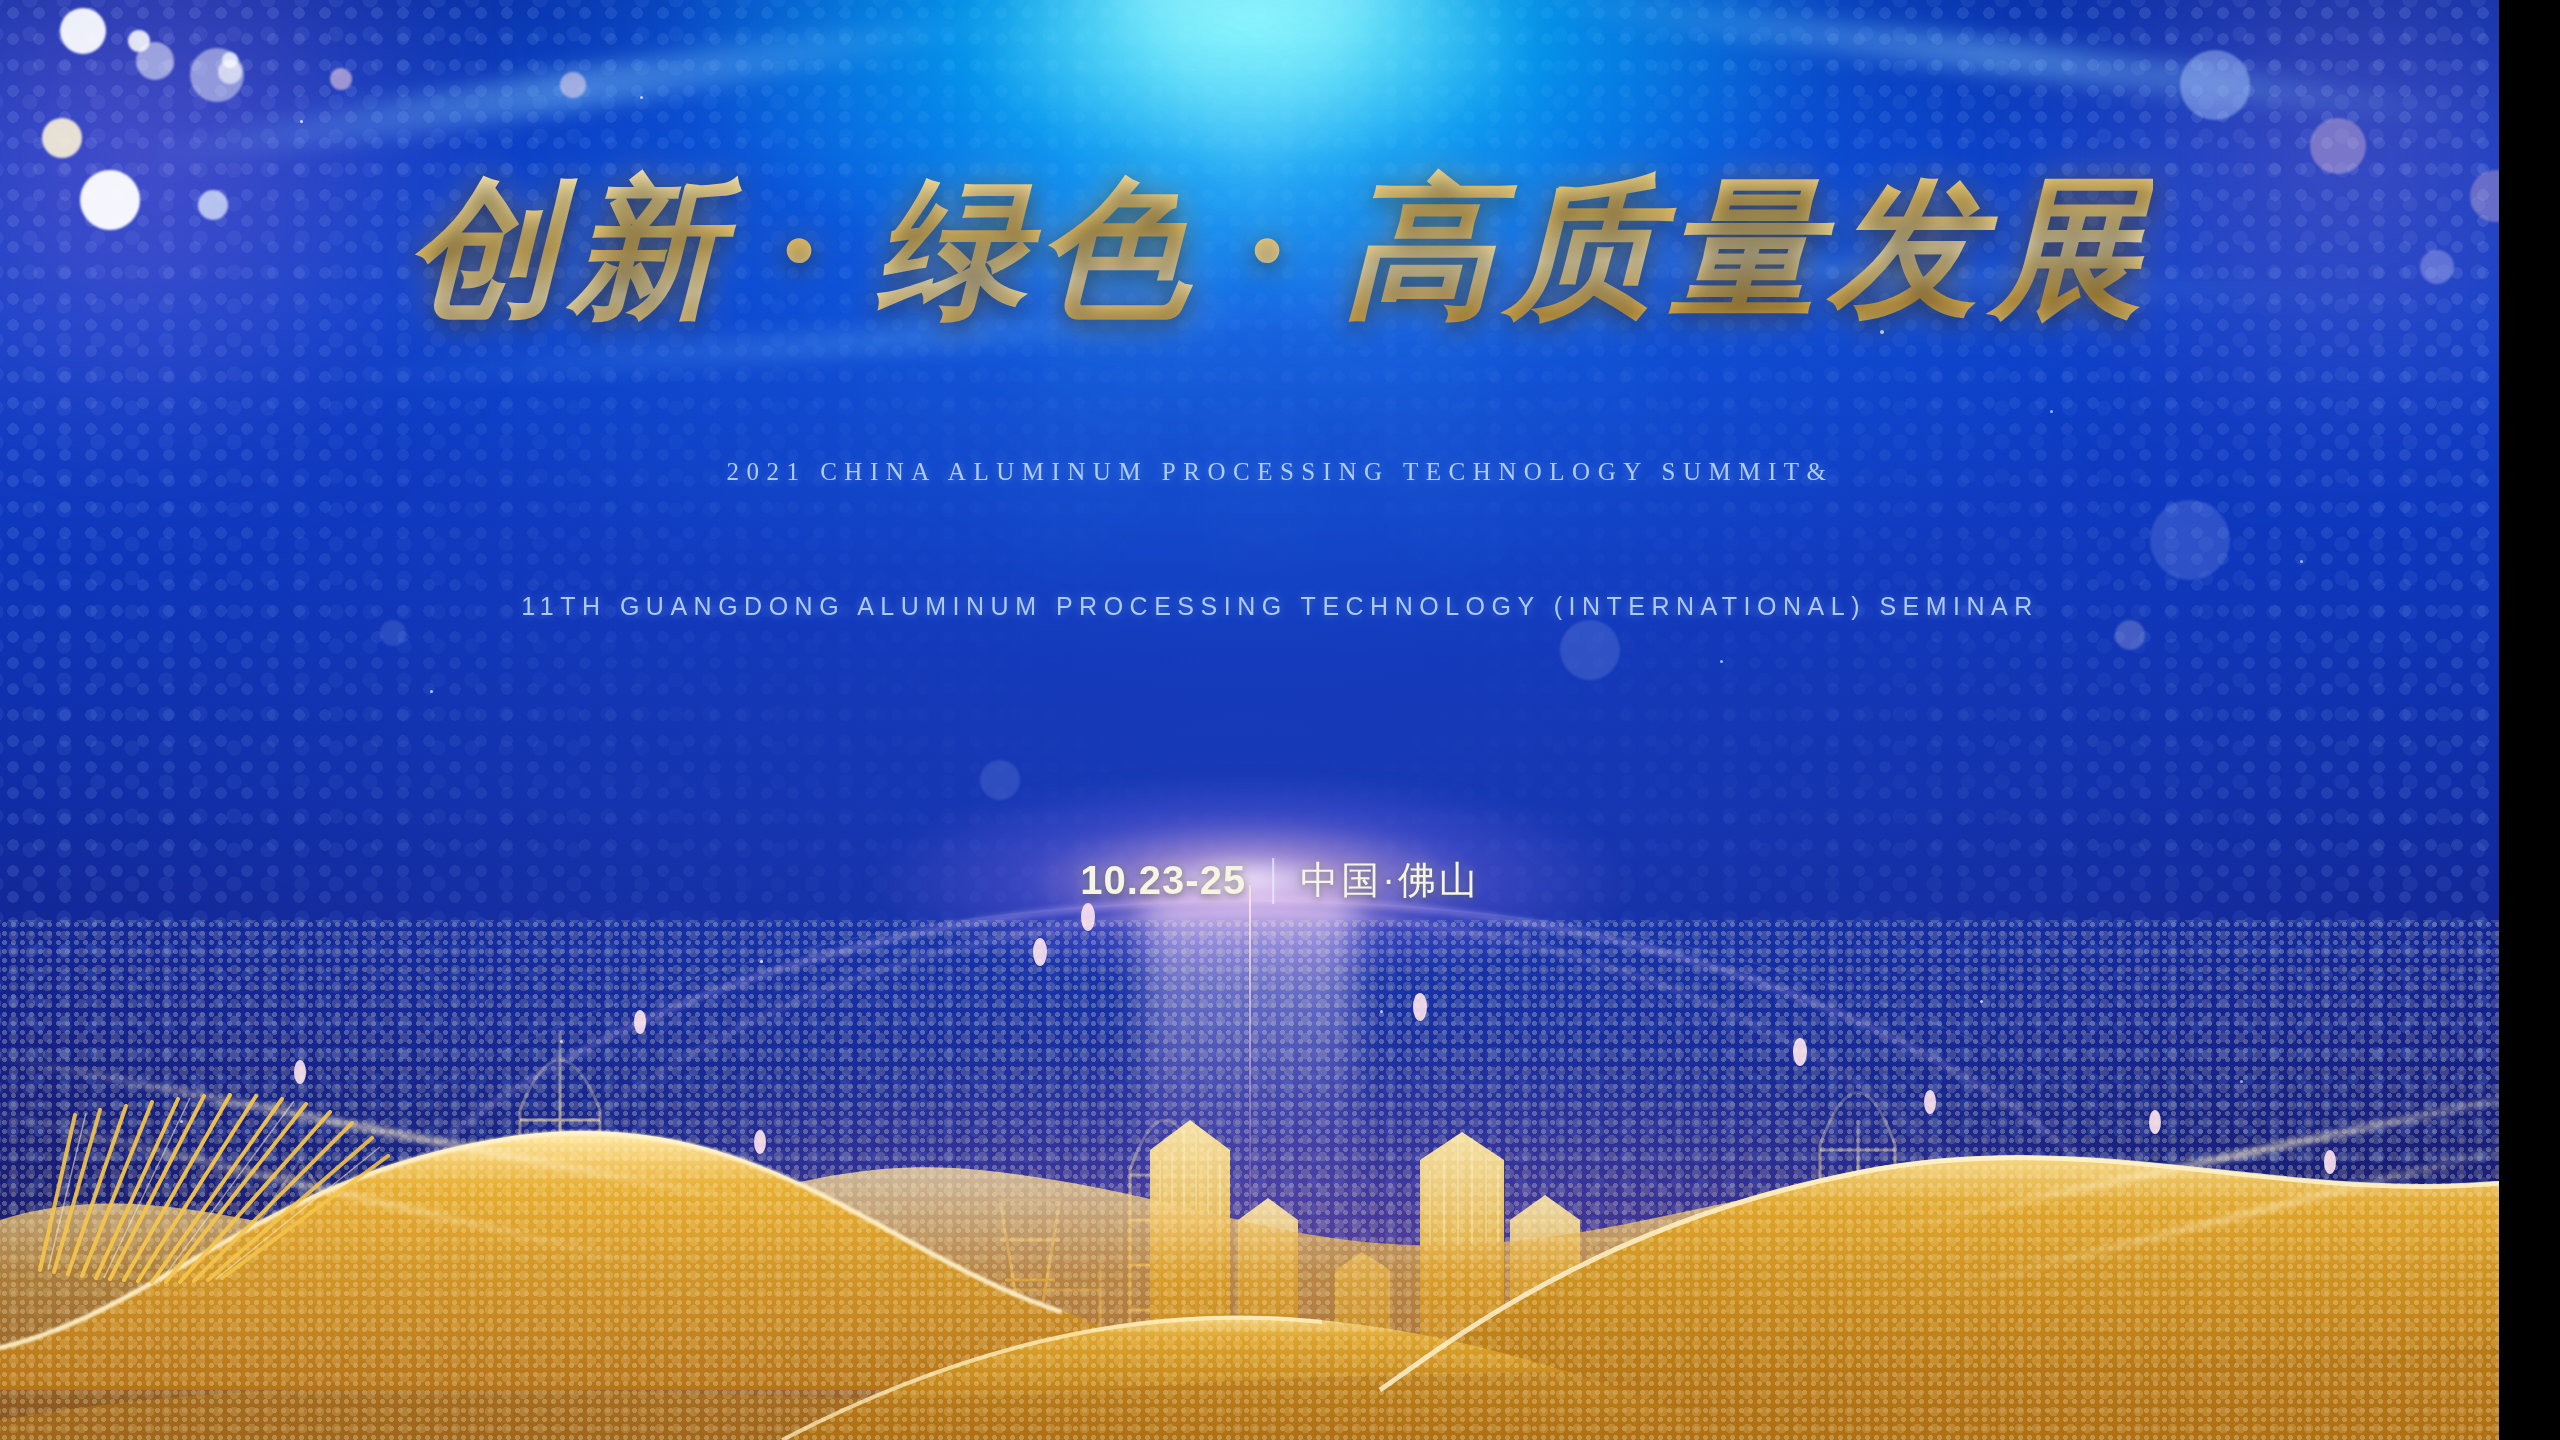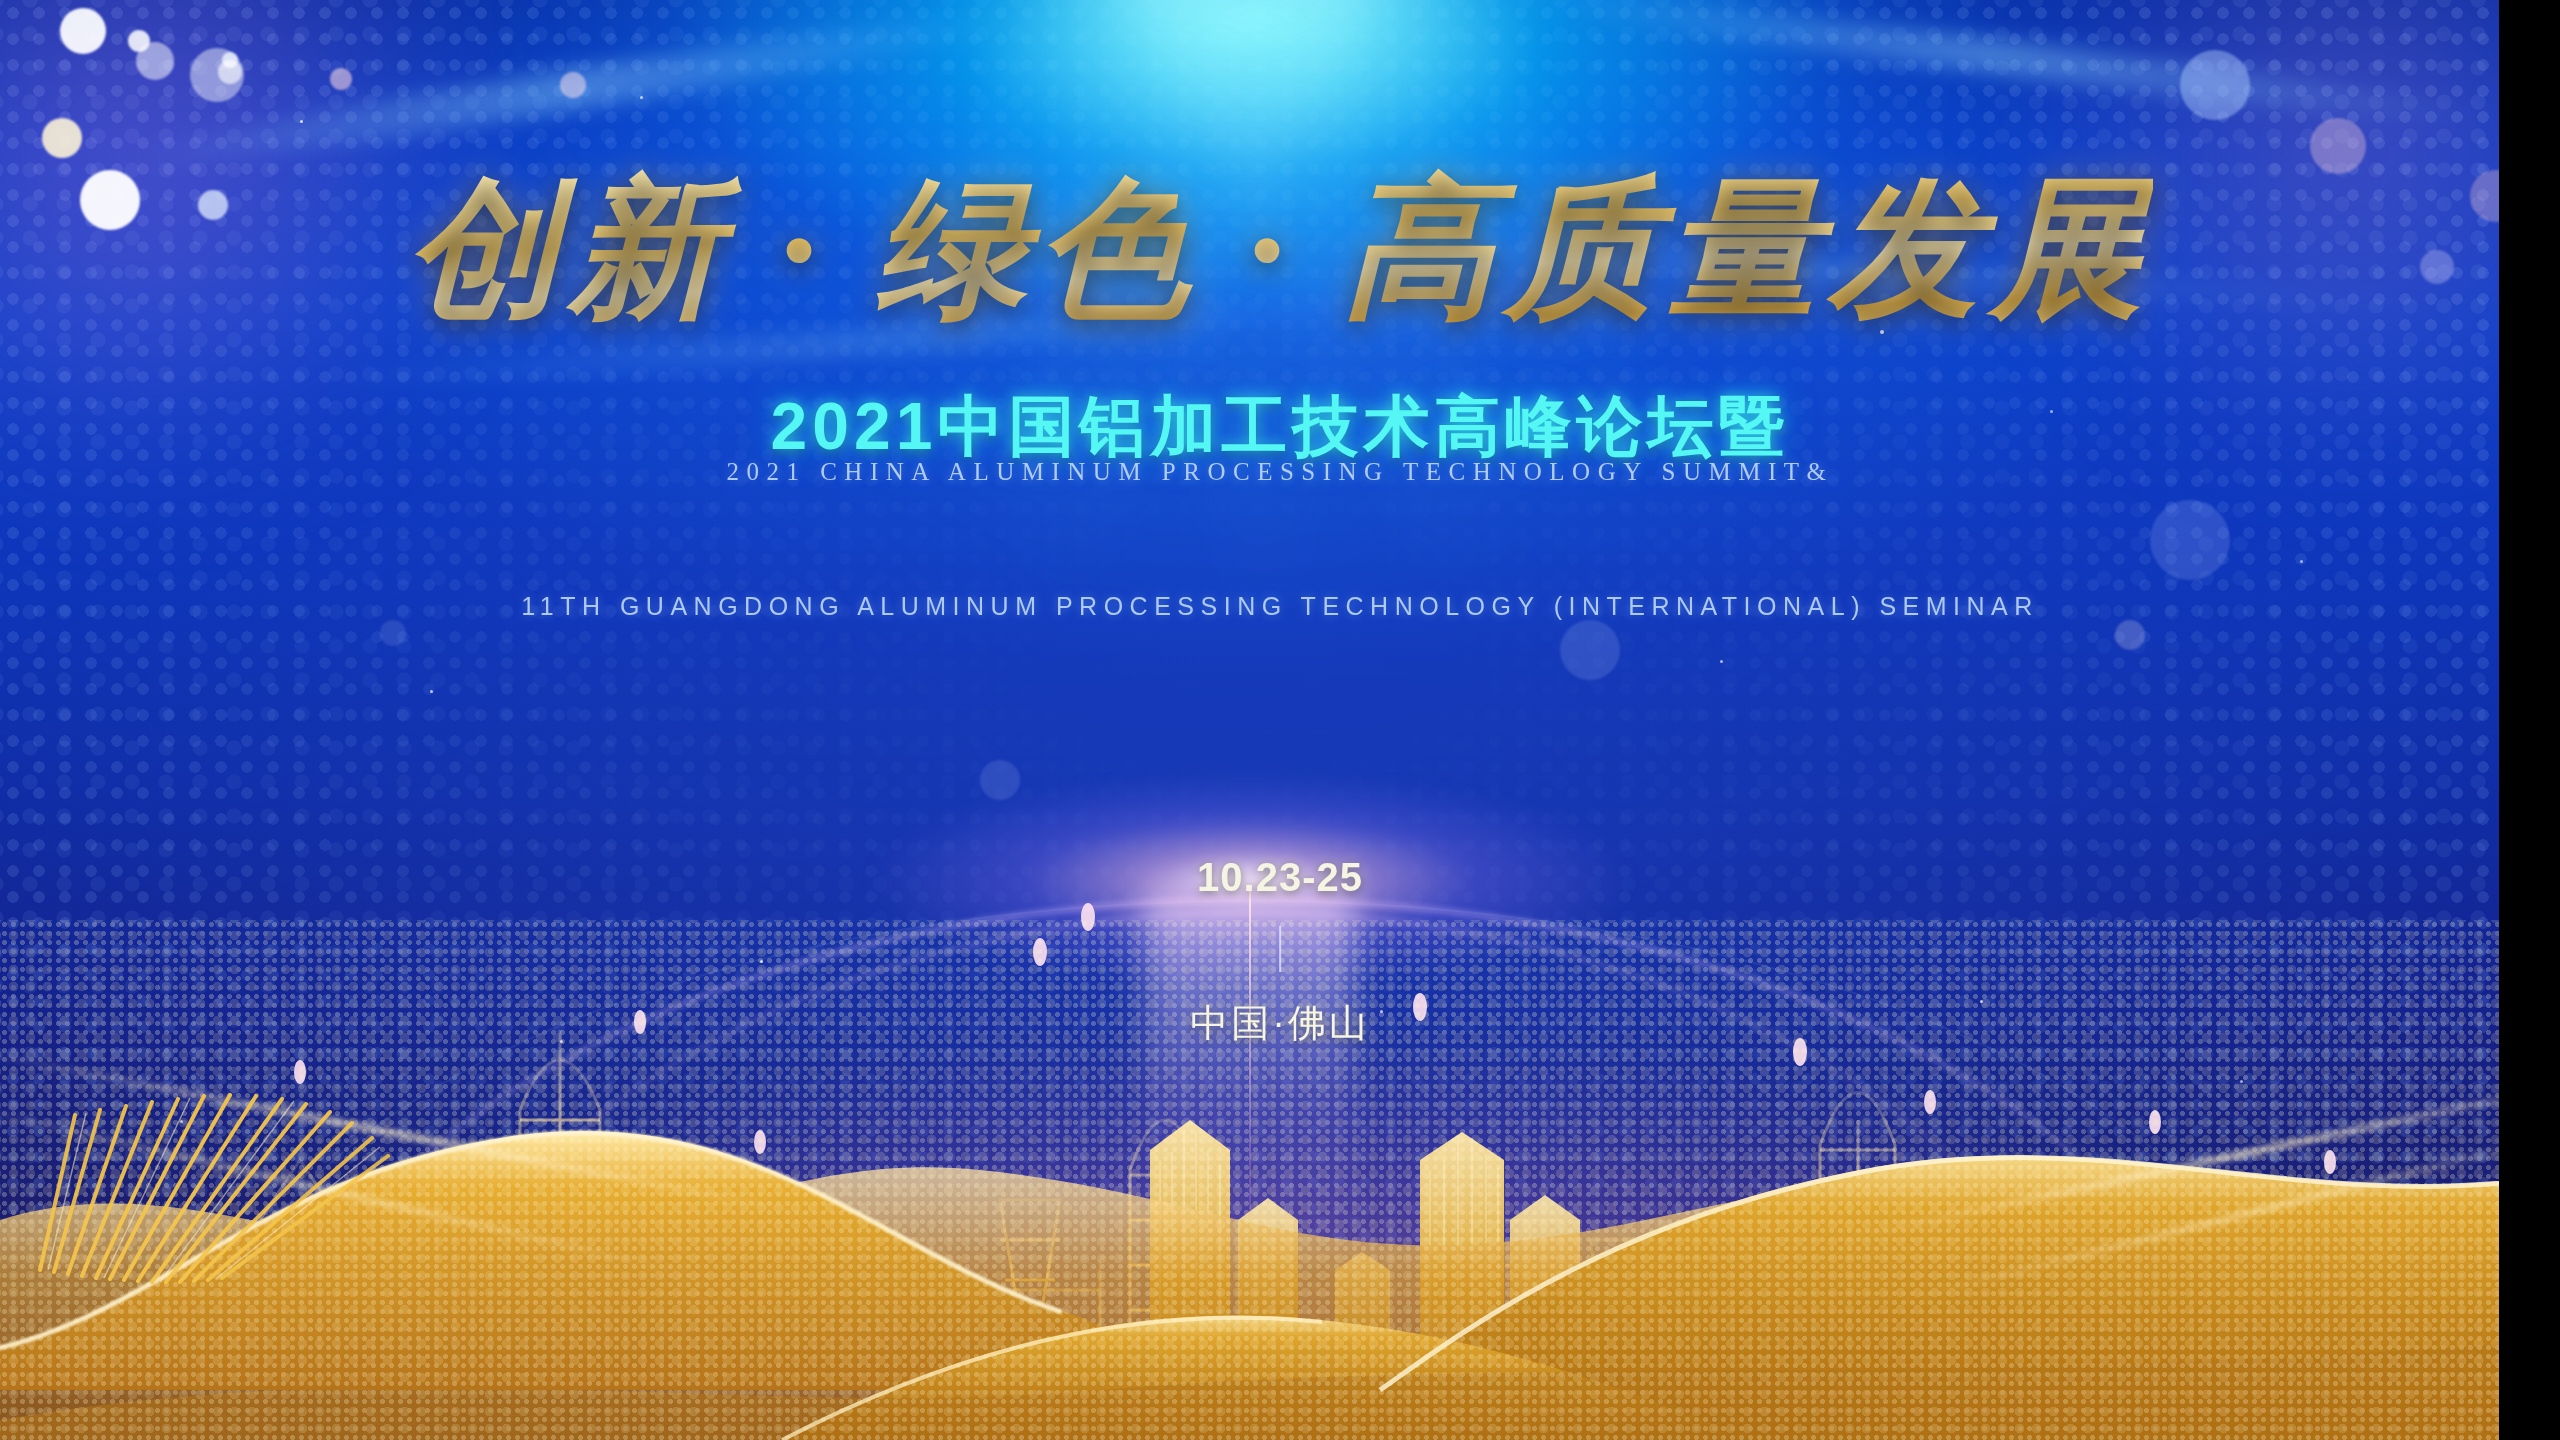--- a/index.html
+++ b/index.html
@@ -148,21 +148,21 @@
   }
   .line-en2{
     position:absolute;left:50%;top:592px;transform:translateX(-50%);
     white-space:nowrap;font-size:25px;font-weight:400;letter-spacing:6.5px;
     color:#bcd6f5;opacity:.92;
     text-shadow:0 0 10px rgba(140,190,255,.5);
   }
   .meta{
     position:absolute;left:50%;top:855px;transform:translateX(-50%);
     display:flex;align-items:center;gap:26px;white-space:nowrap;
-    color:#f6f4e2;text-shadow:0 0 14px rgba(255,255,220,.45),0 2px 8px rgba(0,0,0,.5);flex-direction:column;
+    color:#f6f4e2;text-shadow:0 0 14px rgba(255,255,220,.45),0 2px 8px rgba(0,0,0,.5);
   }
   .meta .date{font-size:40px;font-weight:700;letter-spacing:1px;}
   .meta .sep{width:2px;height:46px;background:rgba(235,240,255,.72);}
   .meta .place{font-size:38px;font-weight:400;letter-spacing:3px;}
 </style>
 </head>
 <body>
 
 <div id="stage">
 
@@ -377,21 +377,20 @@
         <line x1="84" y1="258" x2="170" y2="78"></line>
       <line x1="140" y1="262" x2="274" y2="81"></line>
         <line x1="196" y1="259" x2="360" y2="127"></line>
     </g>
   </svg>
 
   <div class="textwrap">
 
     <div class="calli">创新 · 绿色 · 高质量发展</div>
 
-    <div class="line-cn1">2021中国铝加工技术高峰论坛暨</div>
 
     <div class="line-en1">2021 CHINA ALUMINUM PROCESSING TECHNOLOGY SUMMIT&amp;</div>
 
 
     <div class="line-en2">11TH GUANGDONG ALUMINUM PROCESSING TECHNOLOGY (INTERNATIONAL) SEMINAR</div>
 
     <div class="meta">
       <span class="date">10.23-25</span>
       <span class="sep"></span>
       <span class="place">中国·佛山</span>

